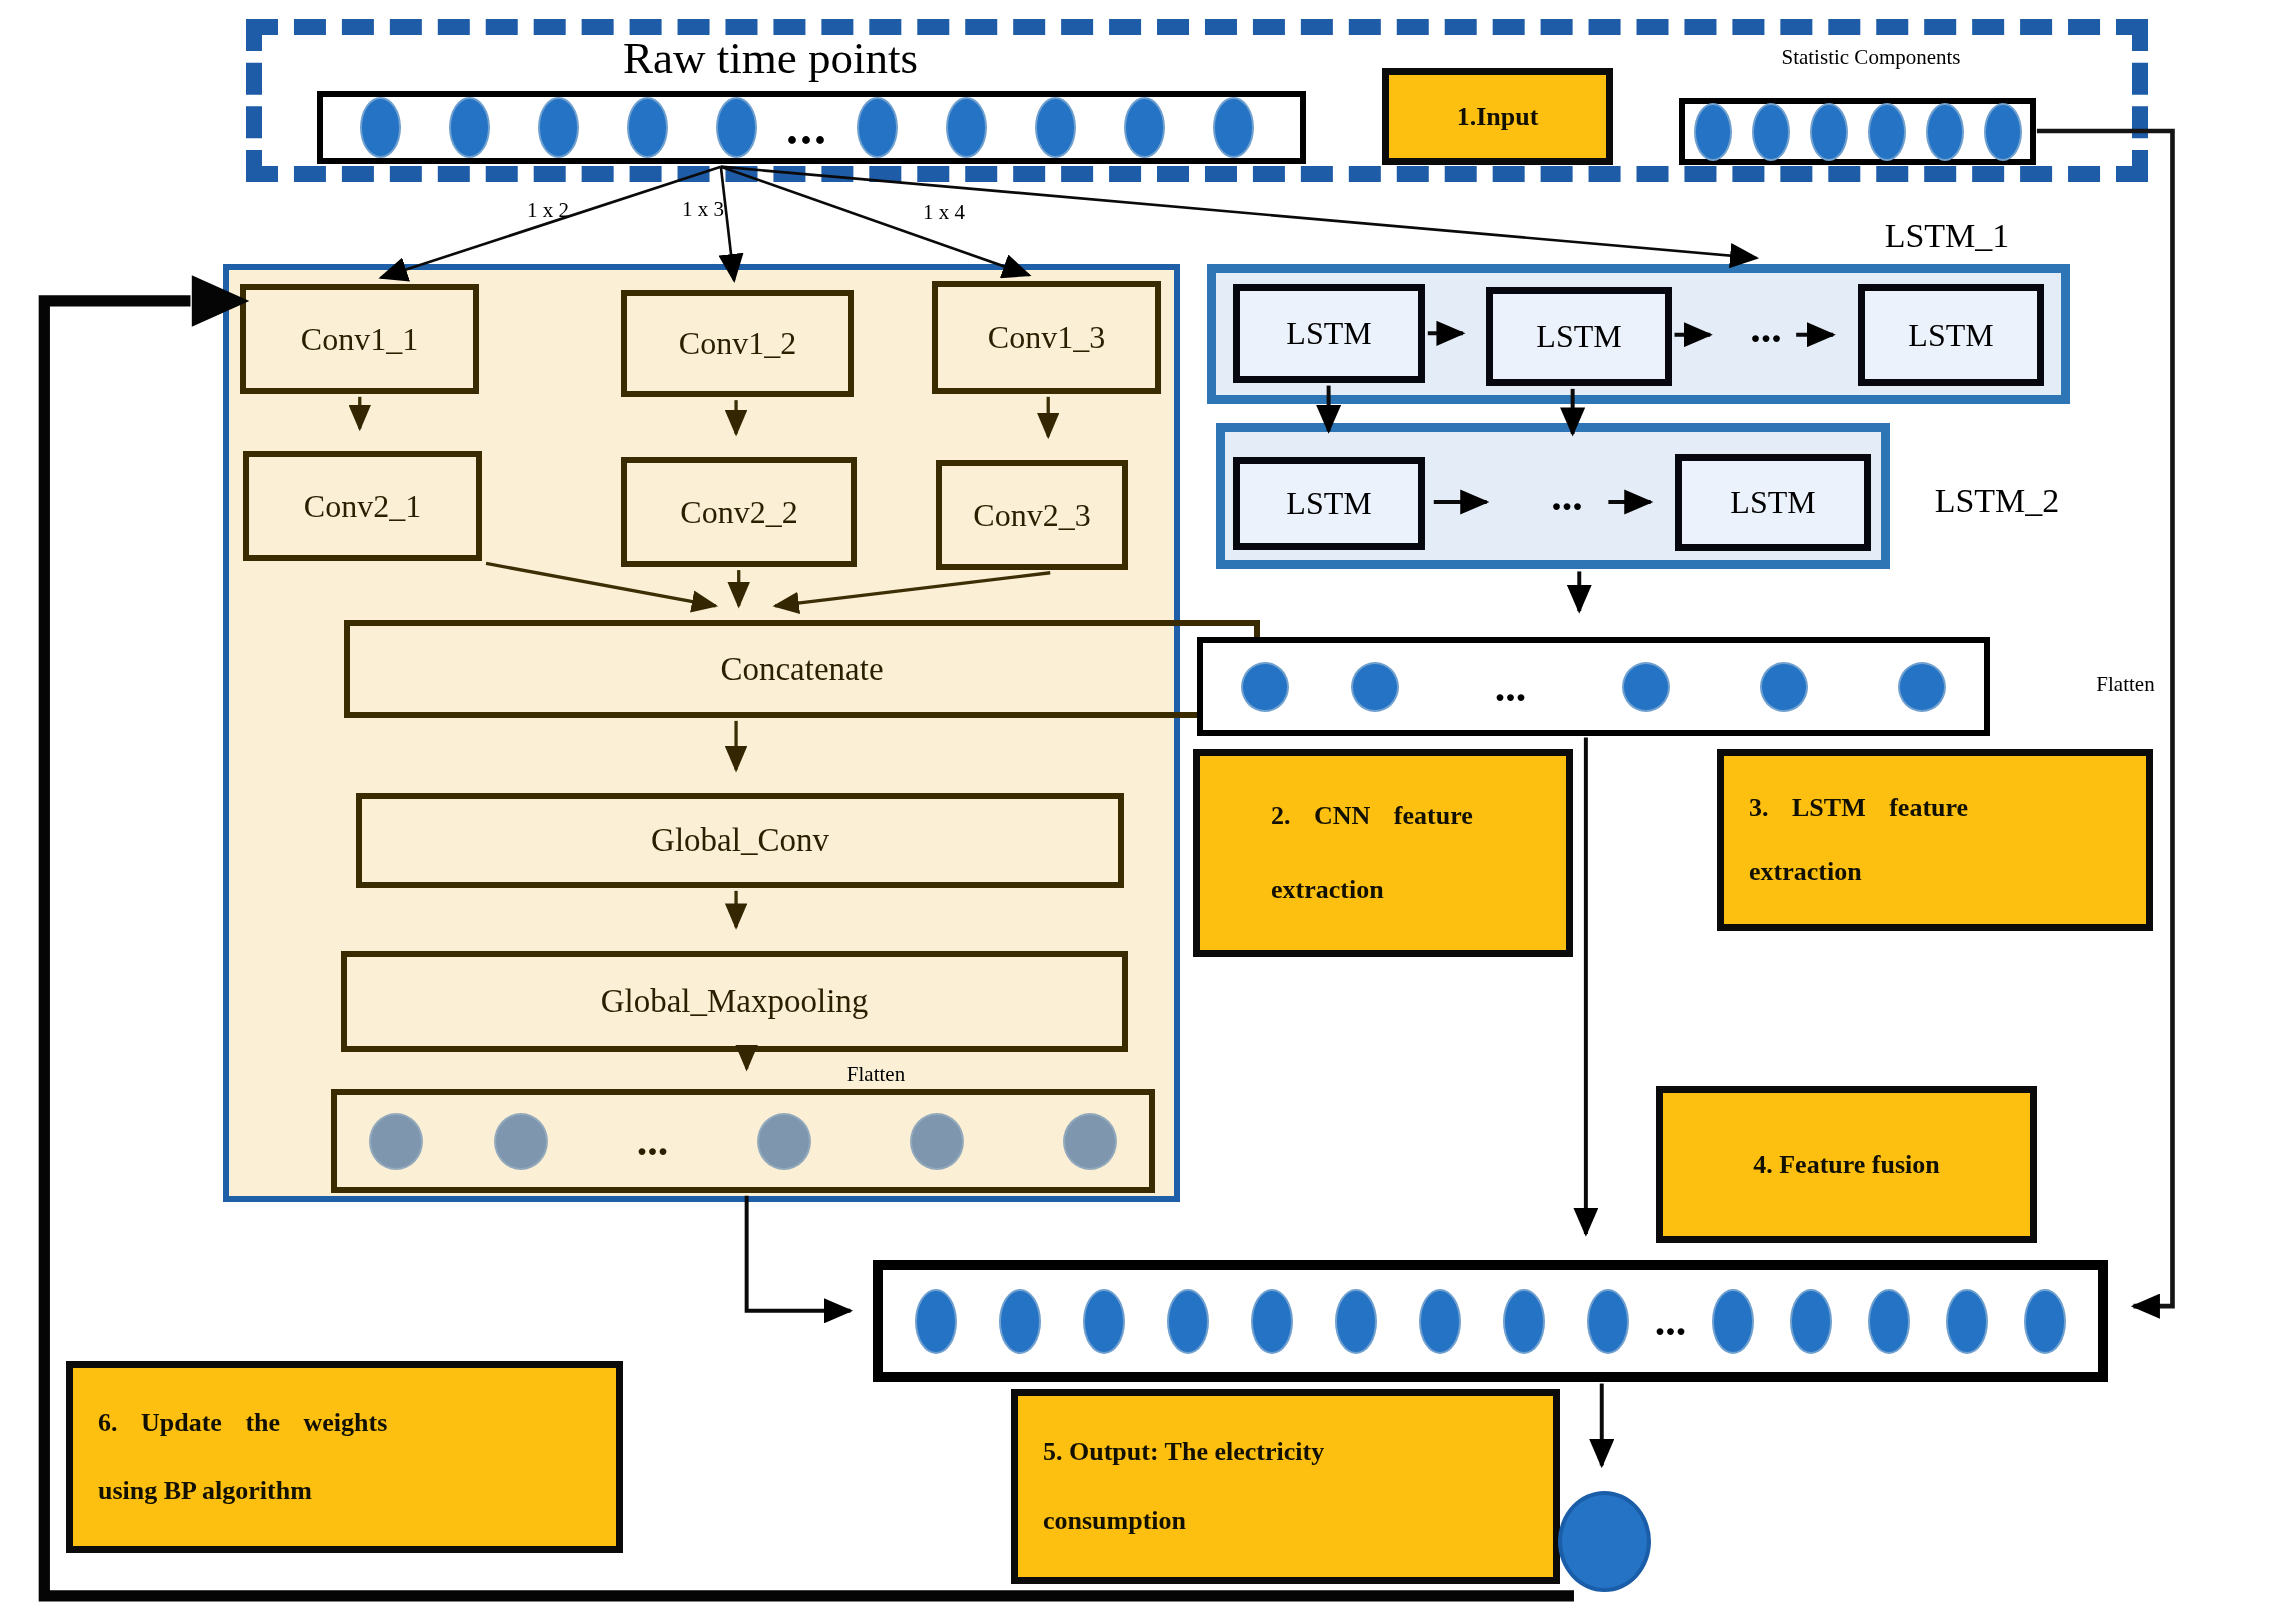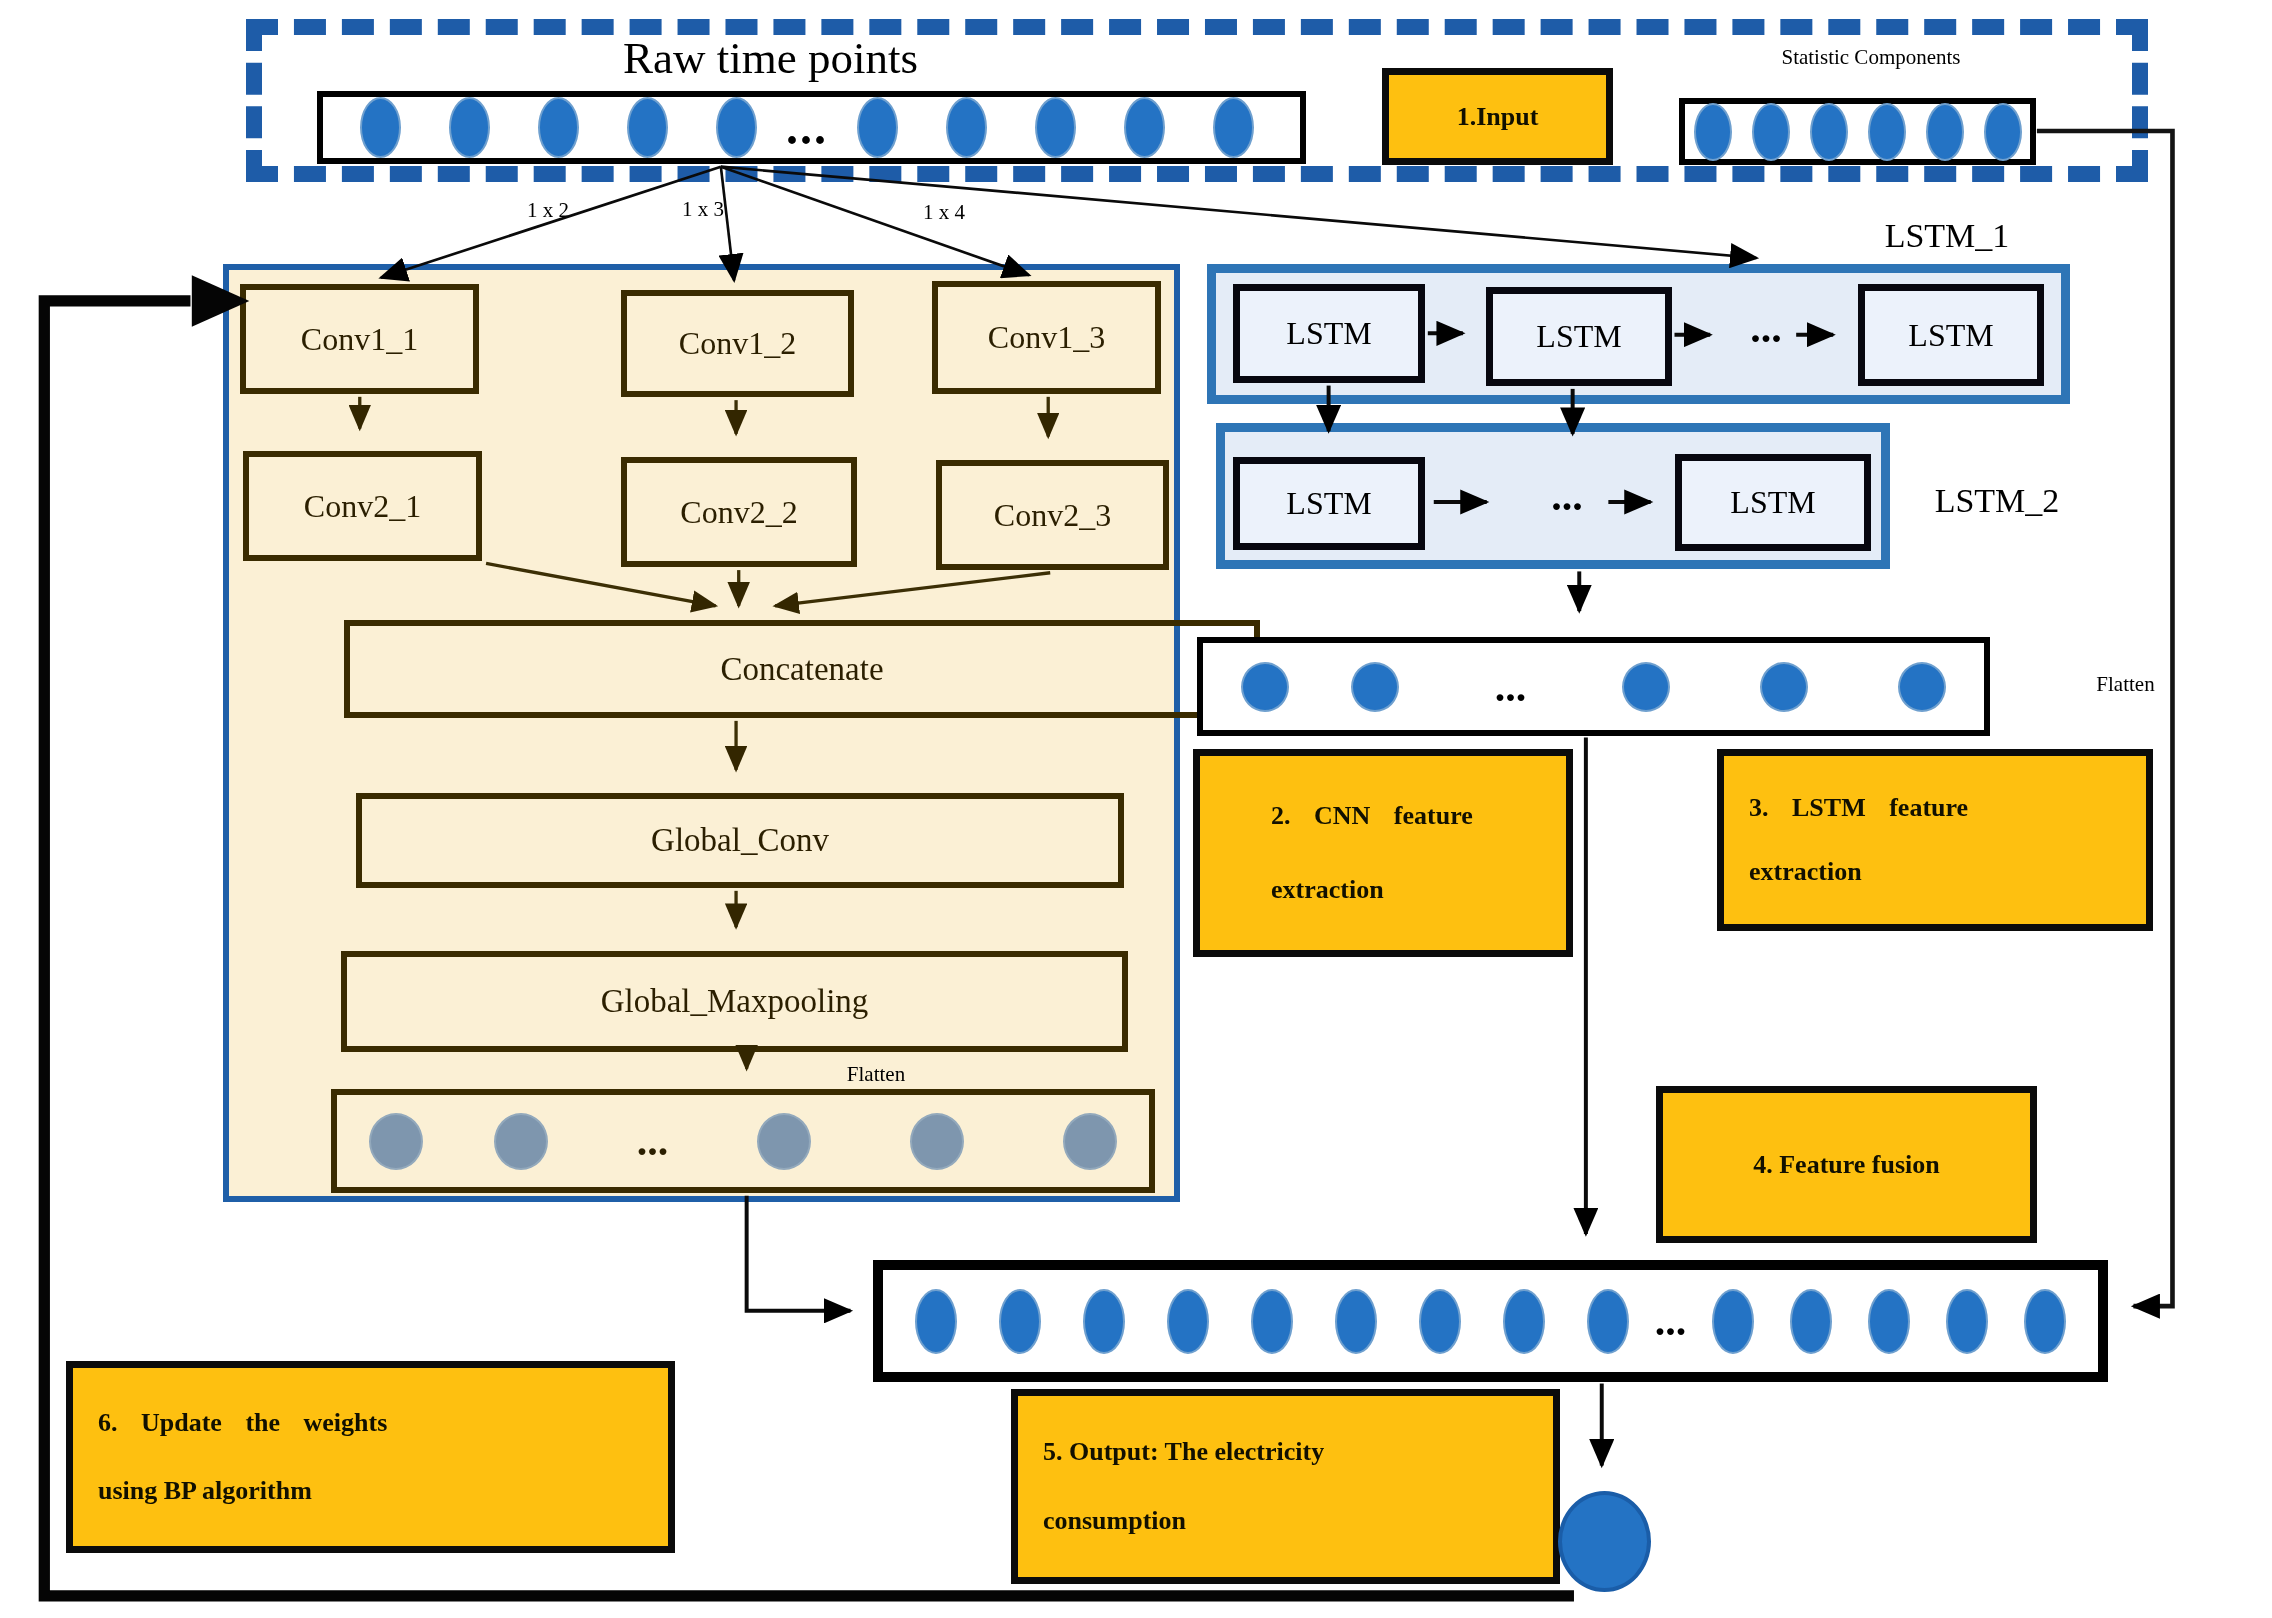--- a/index.html
+++ b/index.html
@@ -111,21 +111,21 @@
   <div class="abs convbox center" style="left:932px;top:281px;width:229px;height:113px;">
       <span>Conv1_3</span>
     </div>
 
   <div class="abs convbox center" style="left:243px;top:451px;width:239px;height:110px;">
       <span>Conv2_1</span>
     </div>
   <div class="abs convbox center" style="left:621px;top:457px;width:236px;height:110px;">
       <span>Conv2_2</span>
     </div>
-  <div class="abs convbox center" style="left:936px;top:460px;width:233px;height:110px;">
+  <div class="abs convbox center" style="left:936px;top:460px;width:192px;height:110px;">
       <span>Conv2_3</span>
     </div>
 
   <div class="abs tanbar center" style="left:344px;top:620px;width:916px;height:98px;">
       <span>Concatenate</span>
     </div>
   <div class="abs tanbar center" style="left:356px;top:793px;width:768px;height:95px;">
       <span>Global_Conv</span>
     </div>
   <div class="abs tanbar center" style="left:341px;top:951px;width:787px;height:101px;">
@@ -233,21 +233,21 @@
     </div>
   </div>
 
   <div class="abs orange" style="left:1011px;top:1389px;width:549px;height:195px;">
     <div class="steptext">
       <span class="line">5. Output: The electricity</span>
       <span class="line">consumption</span>
     </div>
   </div>
 
-  <div class="abs orange" style="left:66px;top:1361px;width:609px;height:192px;">
+  <div class="abs orange" style="left:66px;top:1361px;width:557px;height:192px;">
     <div class="steptext">
       <span class="line ws">6. Update the weights</span>
       <span class="line">using BP algorithm</span>
     </div>
   </div>
 
   <div class="abs circle" style="left:1558px;top:1491px;width:93px;height:101px;"></div>
 
   <svg class="overlay" width="2273" height="1619" viewBox="0 0 3437 2448">
     <defs>

